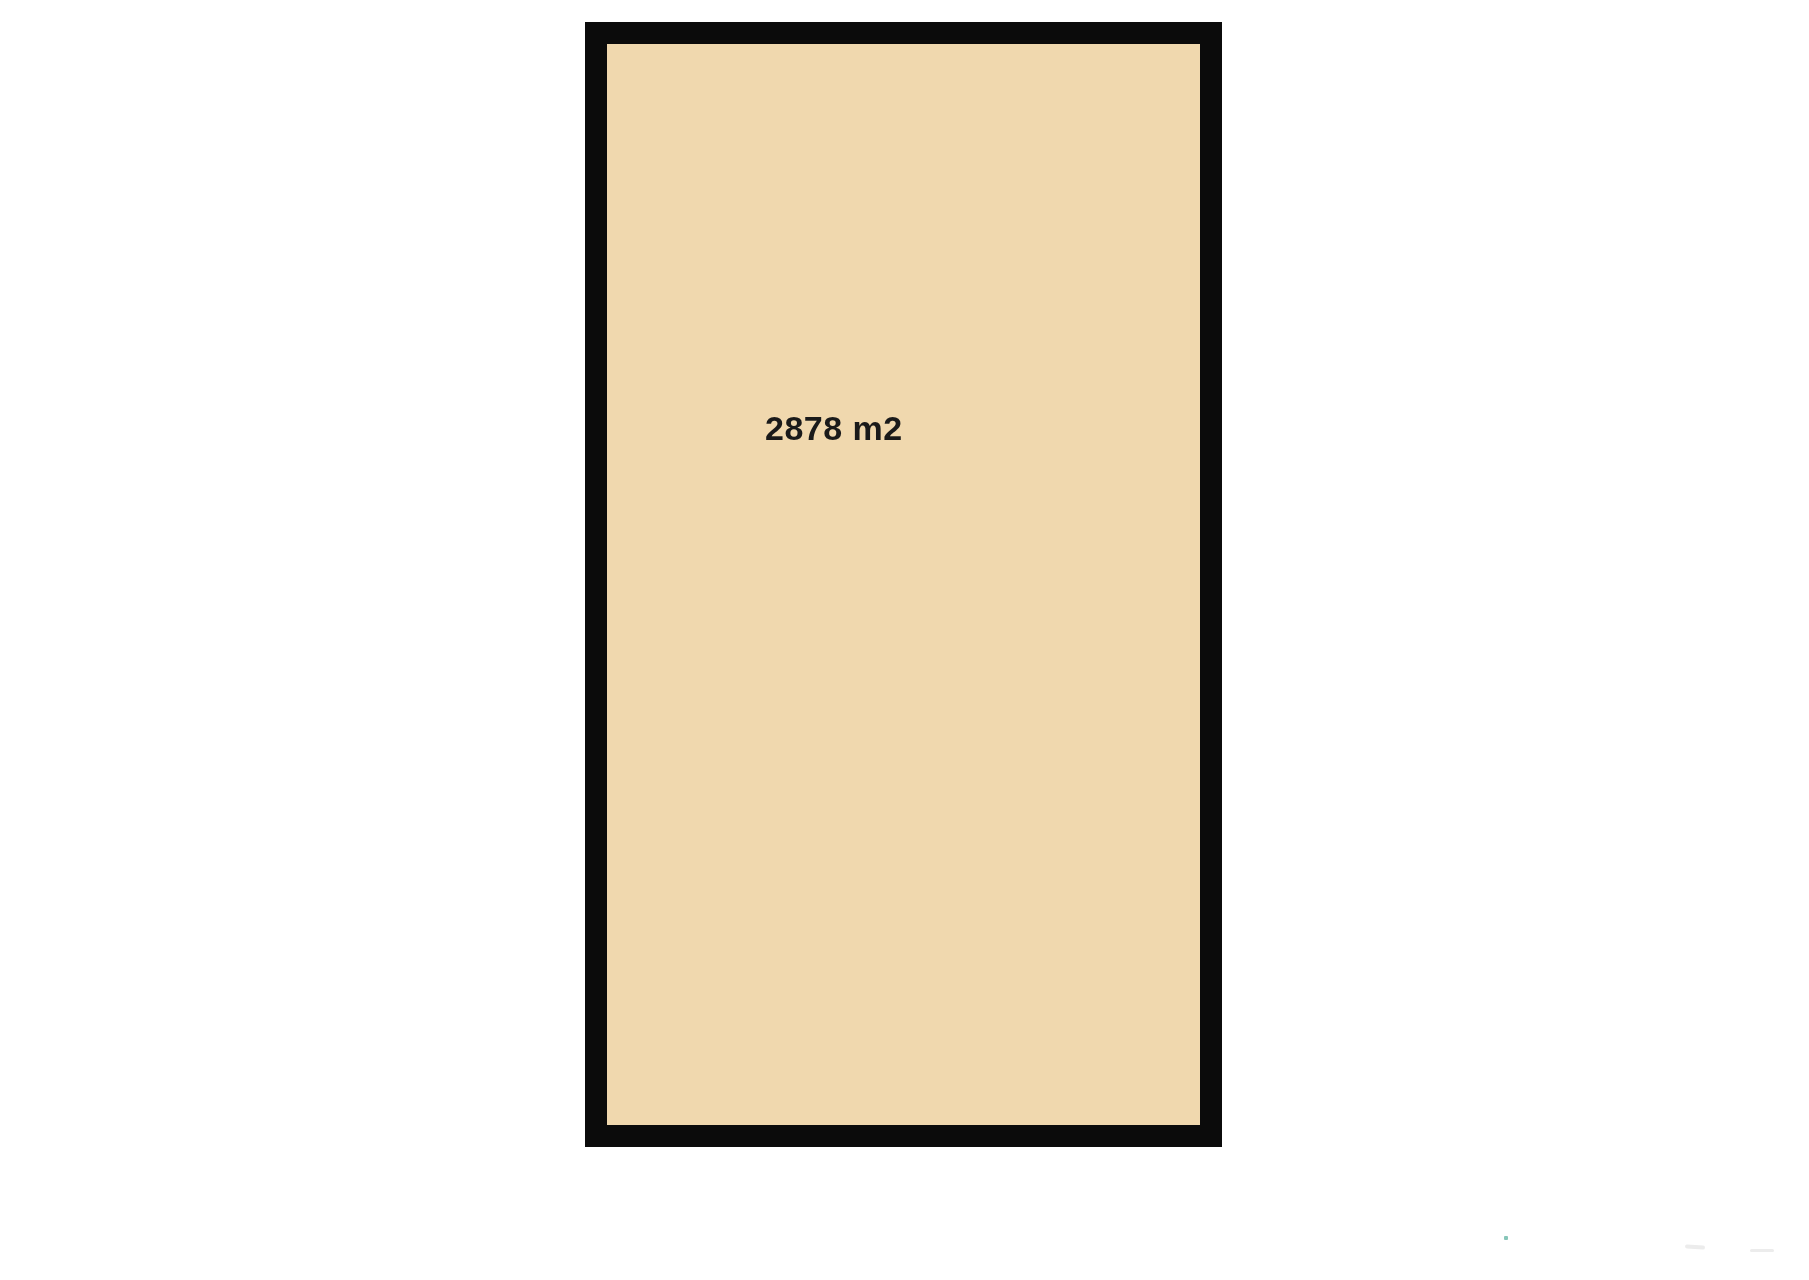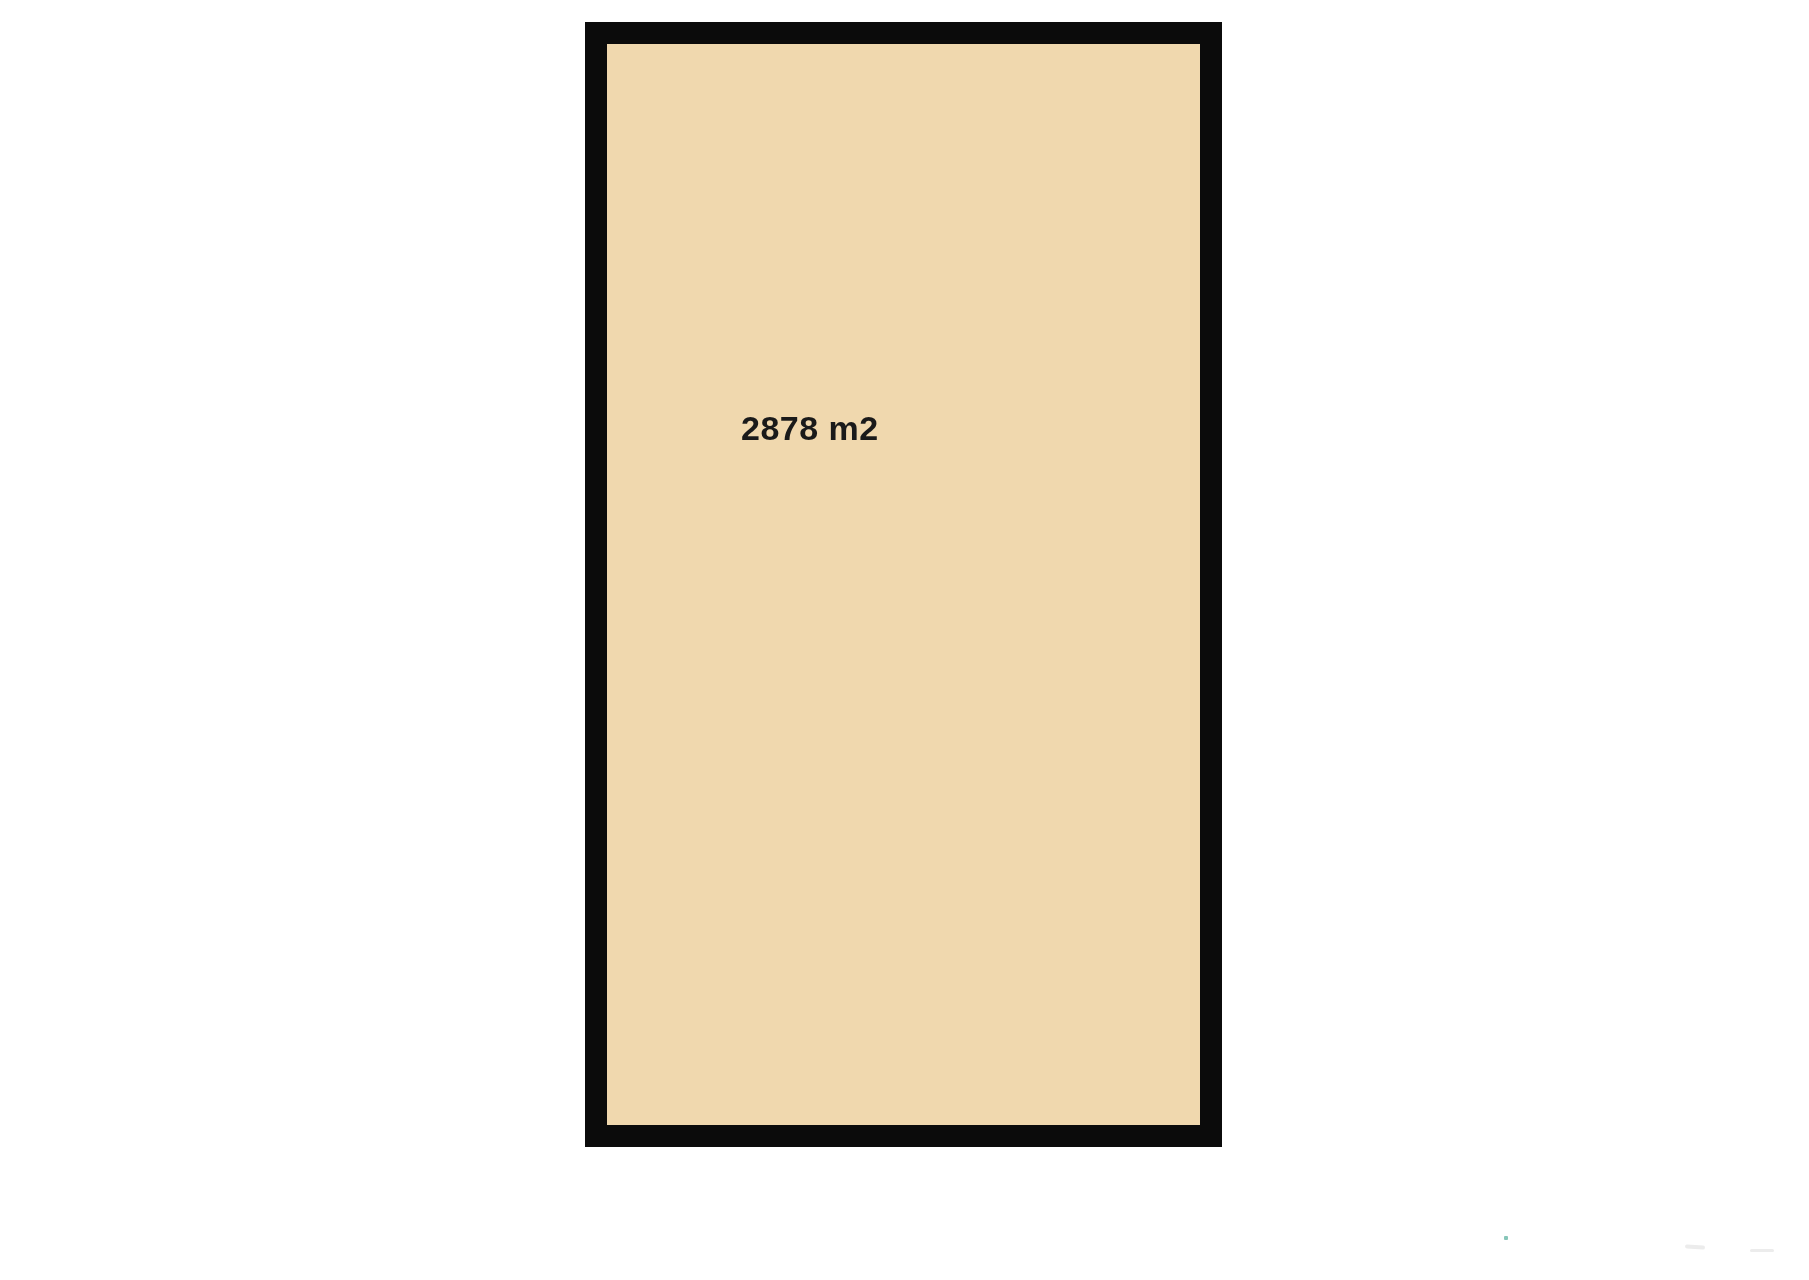--- a/index.html
+++ b/index.html
@@ -24,21 +24,21 @@
   }
   .room{
     position:absolute;
     left:585px; top:22px;
     width:637px; height:1125px;
     background: var(--room-fill);
     border:22px solid var(--room-border);
   }
   .room-label{
     position:absolute;
-    left:134px; top:365px;
+    left:158px; top:365px;
     font-size:34px;
     font-weight:bold;
     color: var(--label-color);
     white-space:nowrap;
     letter-spacing:0.5px;
   }
   .speck{ position:absolute; }
   .speck-dot{
     left:1504px; top:1236px;
     width:4px; height:4px;

